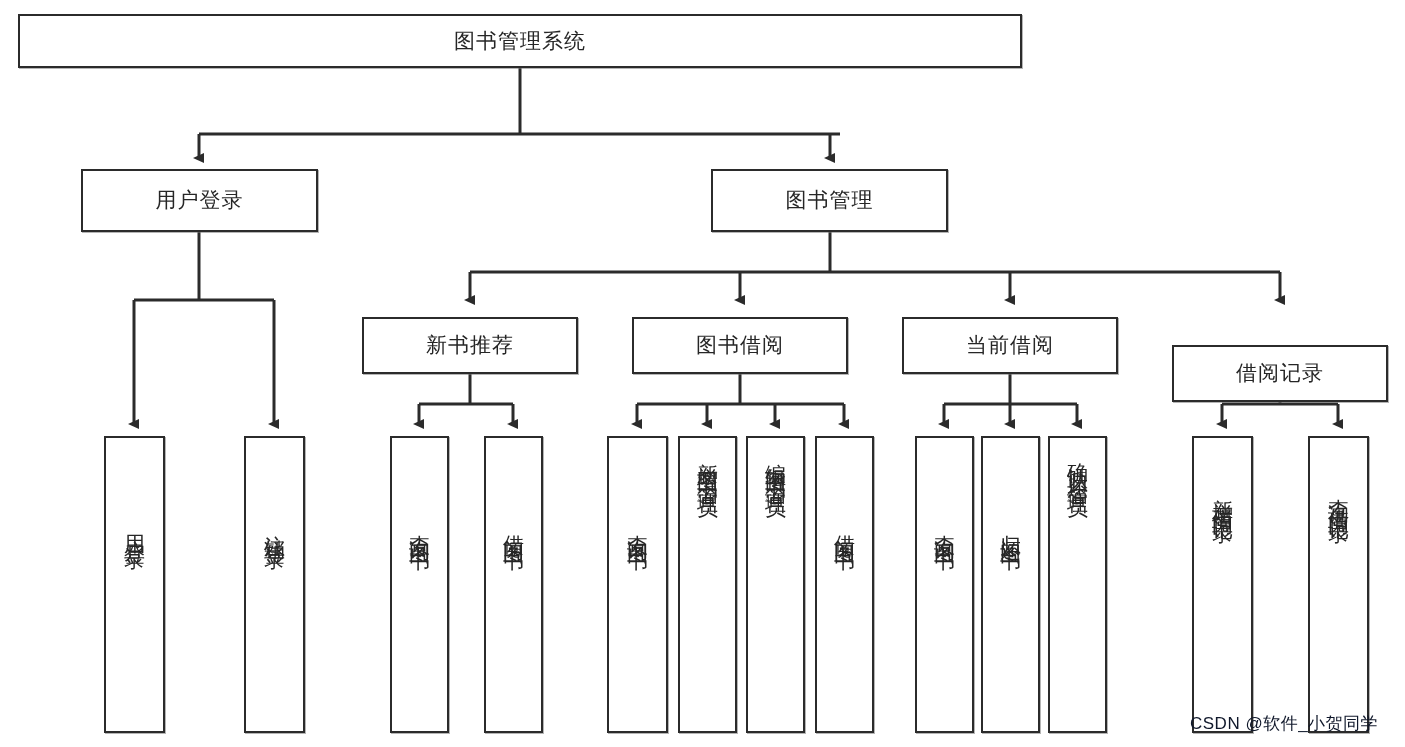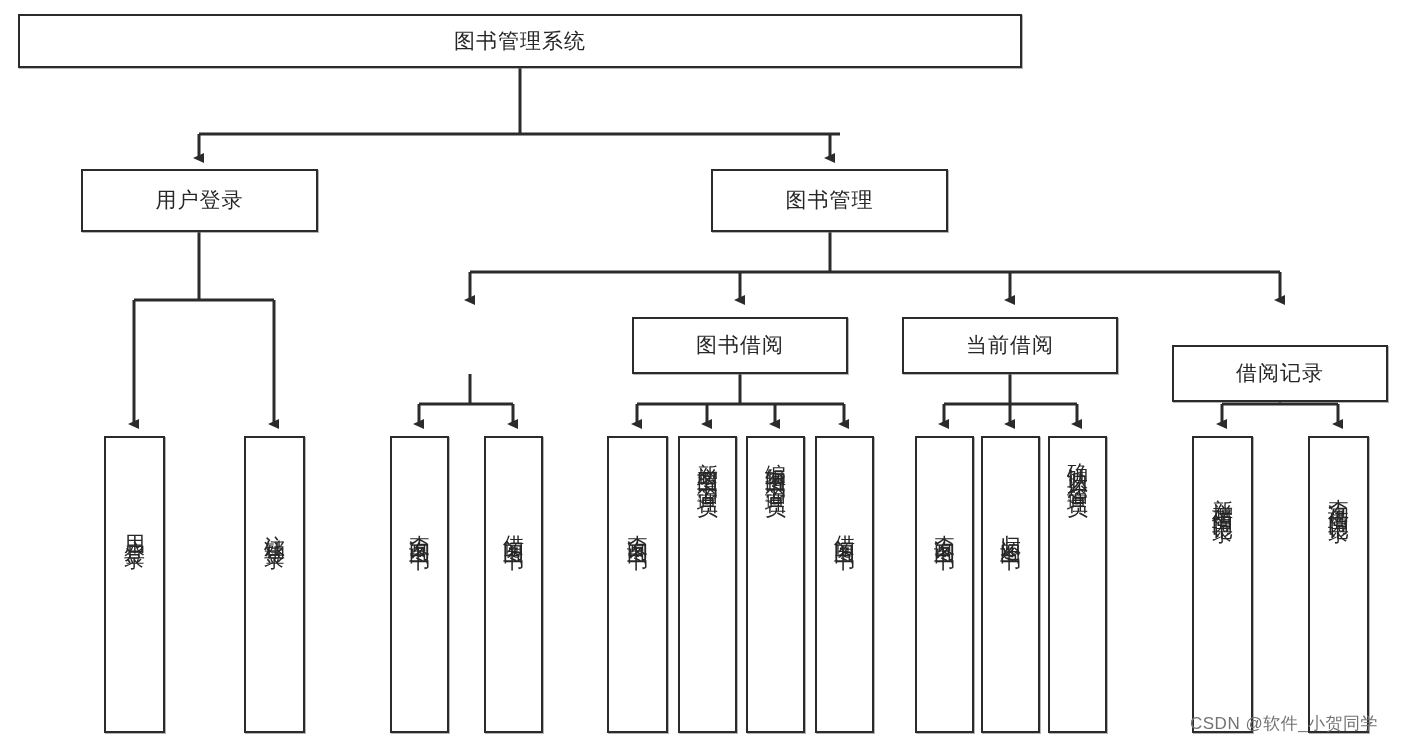--- a/index.html
+++ b/index.html
@@ -36,21 +36,21 @@
     letter-spacing:5px;
     white-space:nowrap;
     color:#262626;
   }
   .node-box.vertical.offset-top{padding-top:8px;}
 
   #watermark{
     position:absolute;
     left:1190px;top:712px;
     font-size:17px;
-    color:#737373;
+    color:#0f172a;
     white-space:nowrap;
     letter-spacing:.5px;
   }
 </style>
 </head>
 <body>
 
 <div id="diagram-root">
 
   <svg id="flow" viewBox="0 0 1405 747">
@@ -107,20 +107,23 @@
     <span class="node-label">图书管理系统</span>
   </div>
 
   <div class="node-box" style="left:81px;top:169px;width:237px;height:63px;">
     <span class="node-label">用户登录</span>
   </div>
   <div class="node-box" style="left:711px;top:169px;width:237px;height:63px;justify-content:center;">
     <span class="node-label">图书管理</span>
   </div>
 
+  <div class="node-box" style="left:362px;top:317px;width:216px;height:57px;">
+    <span class="node-label">新书推荐</span>
+  </div>
   <div class="node-box" style="left:632px;top:317px;width:216px;height:57px;justify-content:center;">
     <span class="node-label">图书借阅</span>
   </div>
   <div class="node-box" style="left:902px;top:317px;width:216px;height:57px;">
     <span class="node-label">当前借阅</span>
   </div>
   <div class="node-box" style="left:1172px;top:317px;width:216px;height:57px;margin-top:28px;">
     <span class="node-label">借阅记录</span>
   </div>
 

